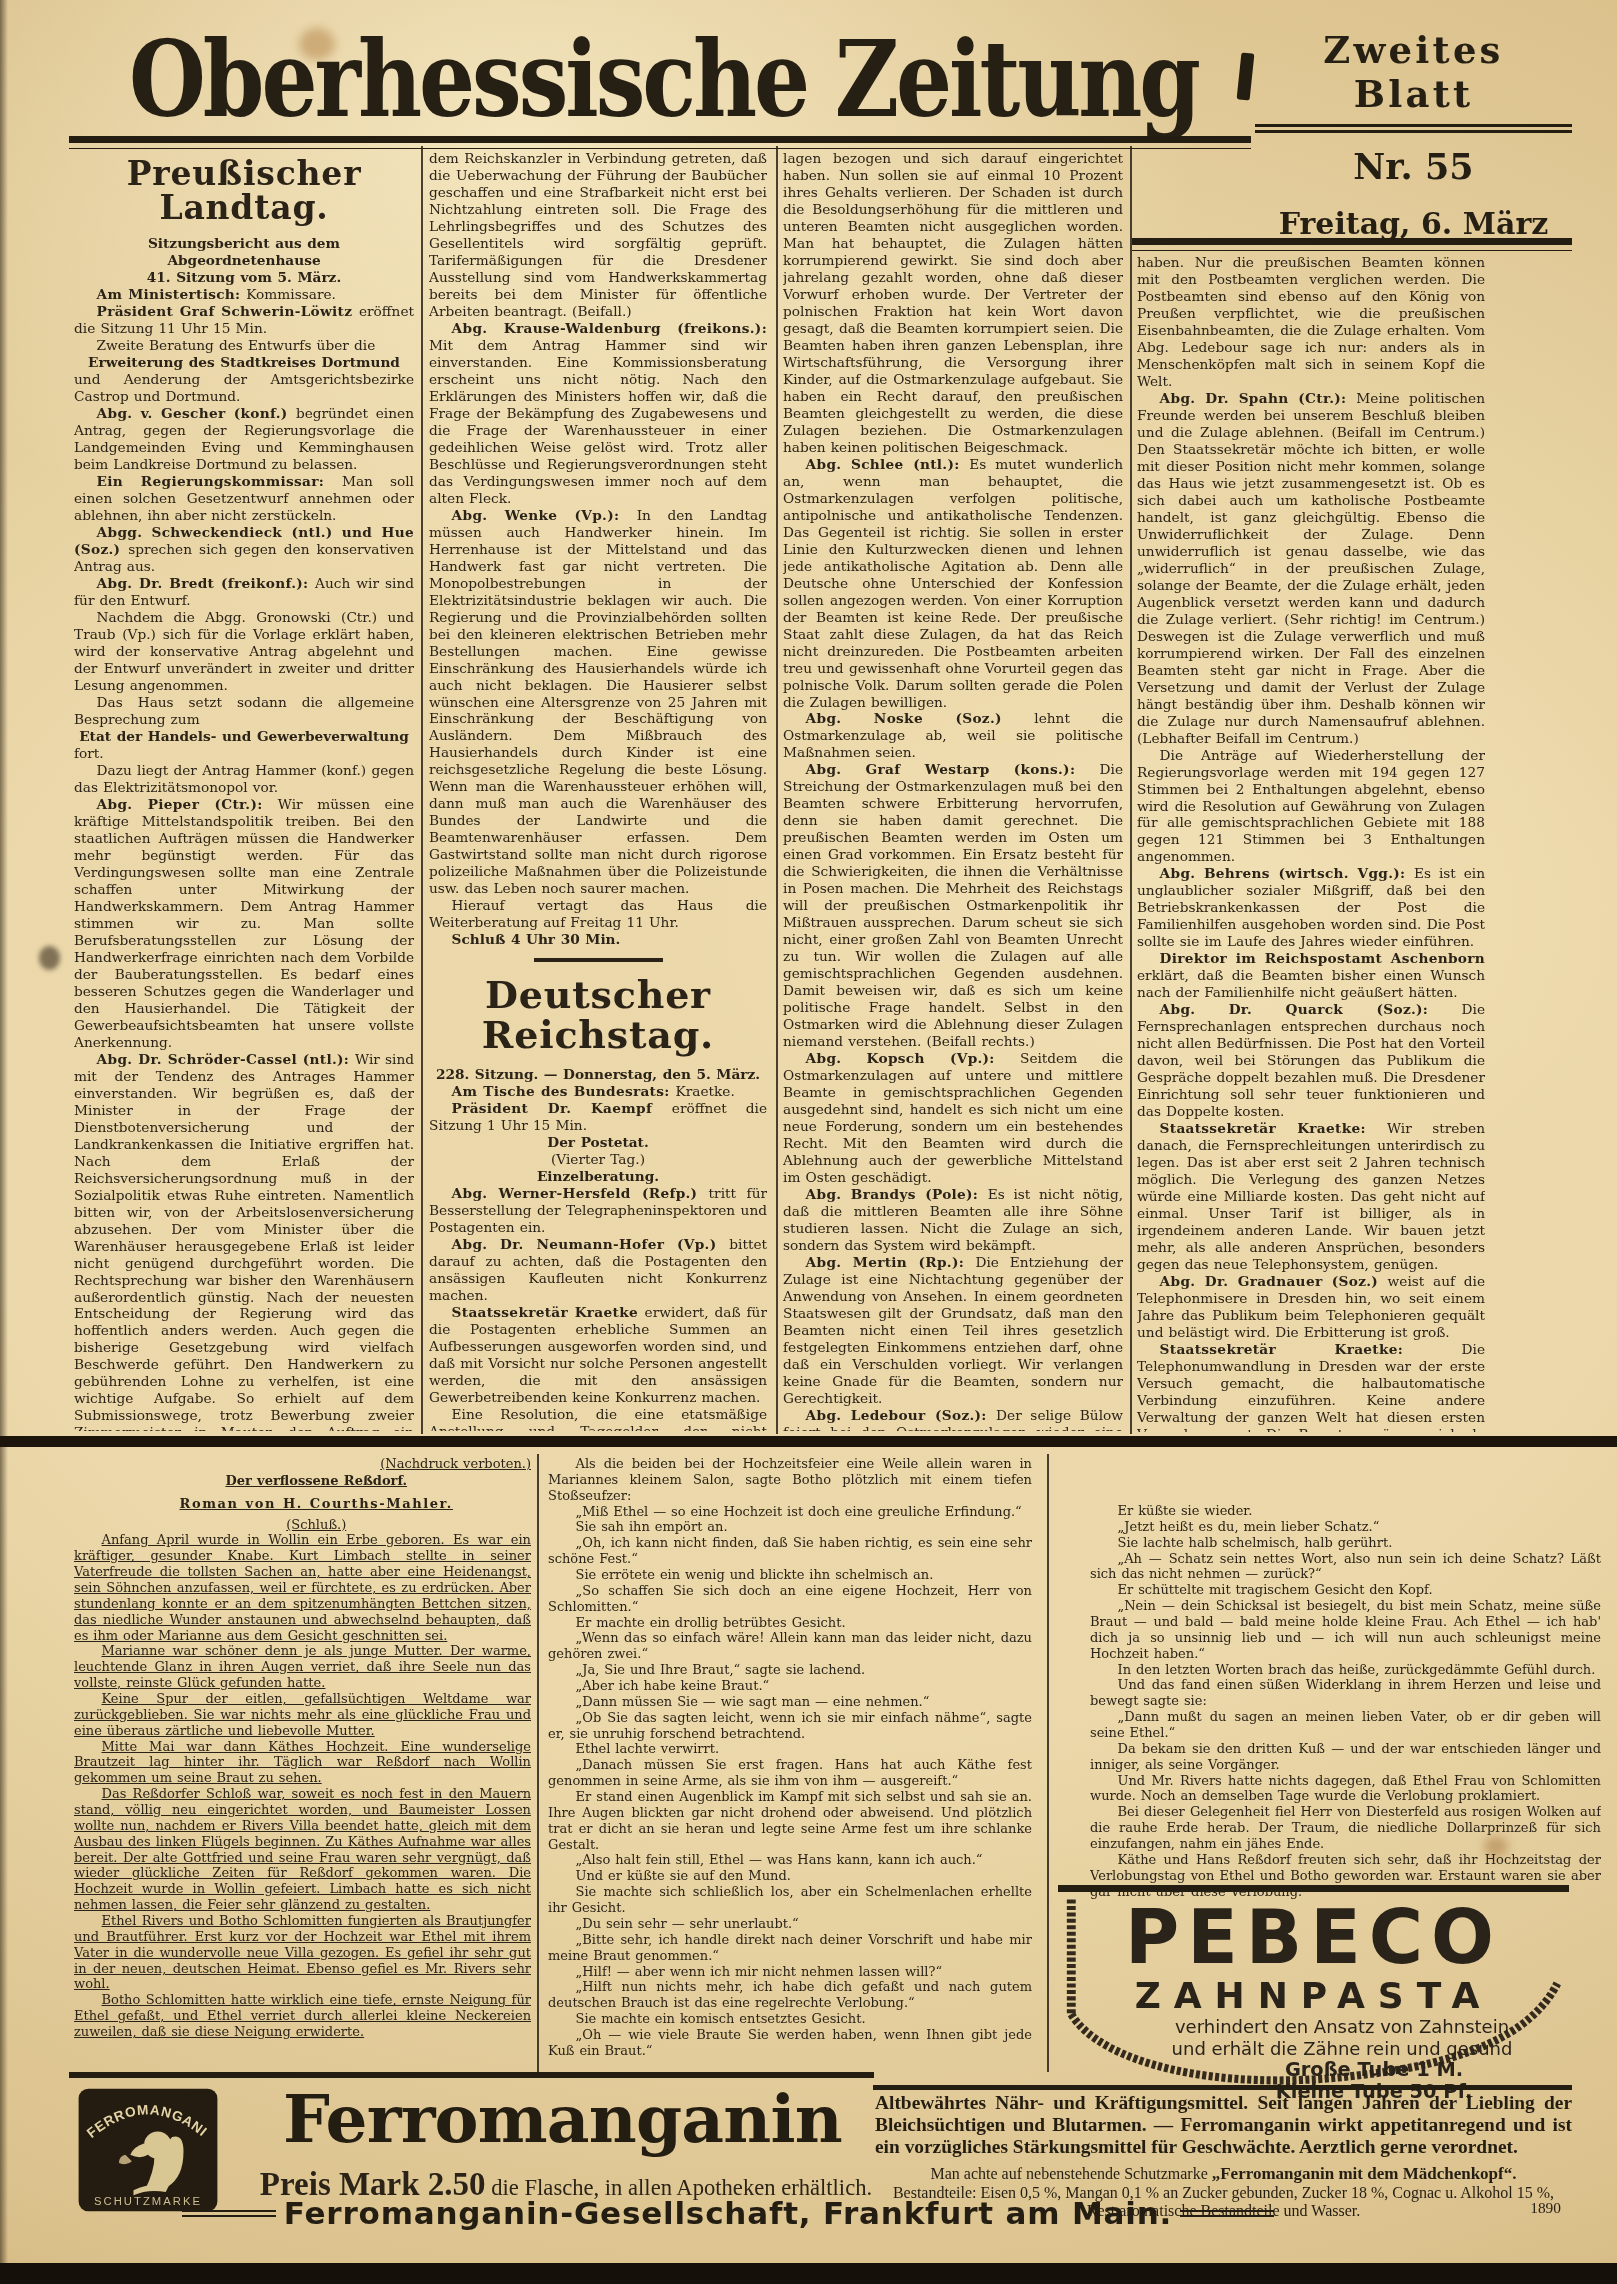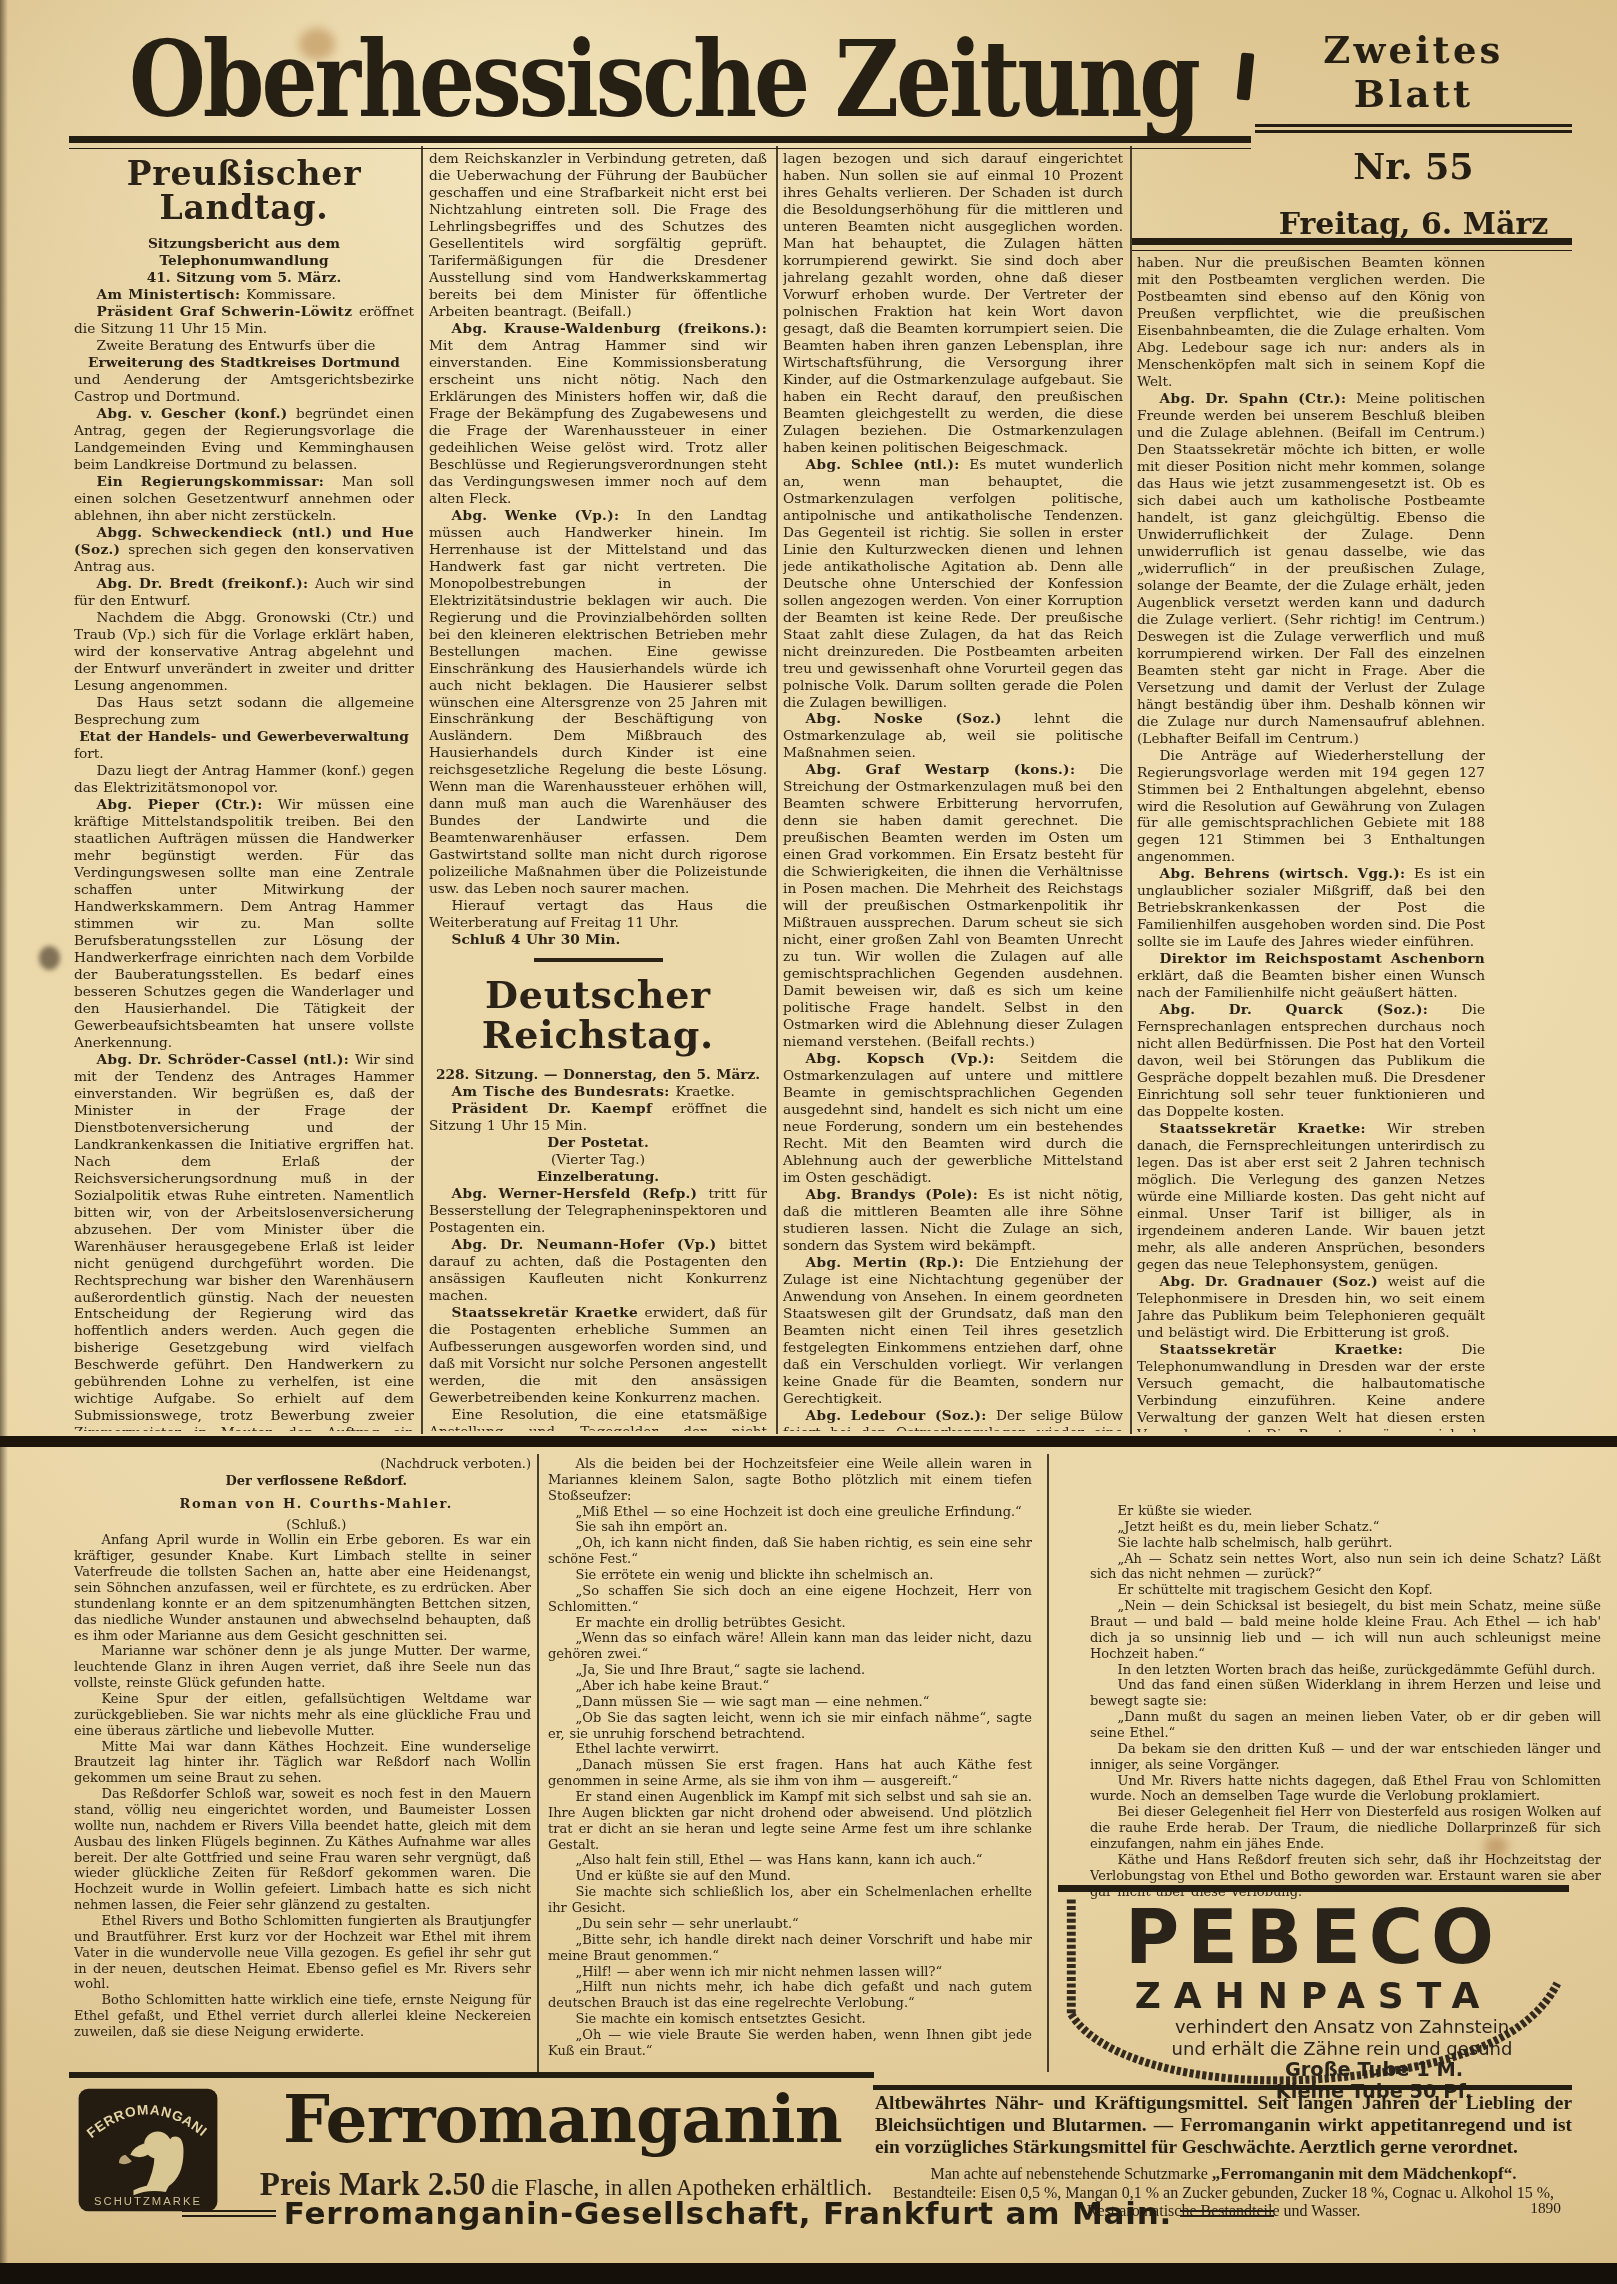--- a/index.html
+++ b/index.html
@@ -62,21 +62,21 @@
     letter-spacing:0.8px;margin:13px 0 11.3px;}
   .para.hnovel{font-size:28px;line-height:1.1;text-align:center;text-indent:0;font-weight:700;margin:1.6px 0 6.5px;}
   .para.byline{font-size:17px;text-align:center;text-indent:0;font-weight:700;letter-spacing:1.6px;margin-bottom:4.9px;}
   b.lead{font-weight:700;letter-spacing:0.3px;}
   .hr-short{width:129px;height:4px;background:#2b2317;margin:9.7px auto 8px;}
 
   
   .sep-band{position:absolute;left:0;top:1436px;width:1618px;height:10.5px;background:#1d150c;}
   .fcol{position:absolute;top:1456px;overflow:hidden;}
   .fcol .para{font-size:13px;line-height:1.22;text-indent:27.5px;}
-  .fcolA{left:74px;width:457px;height:616px;}
+  .fcolA{left:74px;width:457px;height:616px;text-decoration:underline;}
   .fcolB{left:548px;width:484px;height:616px;}
   .fcolC{left:1090px;width:511px;height:429px;margin-top:47px;}
   .fv1{left:537px;top:1454px;height:618px;}
   .fv2{left:1047px;top:1454px;height:618px;}
 
   
   .pebeco{position:absolute;left:1058px;top:1893px;width:511px;height:197px;color:#2a231a;}
   .pebeco-rule{position:absolute;left:0;top:-8px;width:100%;height:6.5px;background:#241d12;}
   .pebeco-swoosh{position:absolute;left:0;top:0;width:511px;height:197px;}
   .pebeco-brand{position:relative;font-family:"DejaVu Sans", sans-serif;font-weight:700;
@@ -125,21 +125,21 @@
   <div class="masthead-right">
     <div class="m-edition">Zweites Blatt</div>
     <div class="m-issue">Nr. 55</div>
     <div class="m-date">Freitag, 6. März</div>
   </div>
   <div class="rule ruleA"></div>
   <div class="rule ruleB"></div>
 
   <section class="mcol col1">
       <p class="para hsec">Preußischer Landtag.</p>
-      <p class="para c">Sitzungsbericht aus dem Telephonumwandlung</p>
+      <p class="para c">Sitzungsbericht aus dem Abgeordnetenhause</p>
       <p class="para c">41. Sitzung vom 5. März.</p>
       <p class="para"><b class="lead">Am Ministertisch: </b>Kommissare.</p>
       <p class="para"><b class="lead">Präsident Graf Schwerin-Löwitz </b>eröffnet die Sitzung 11 Uhr 15 Min.</p>
       <p class="para">Zweite Beratung des Entwurfs über die</p>
       <p class="para c">Erweiterung des Stadtkreises Dortmund</p>
       <p class="para ni">und Aenderung der Amtsgerichtsbezirke Castrop und Dortmund.</p>
       <p class="para"><b class="lead">Abg. v. Gescher (konf.) </b>begründet einen Antrag, gegen der Regierungsvorlage die Landgemeinden Eving und Kemminghausen beim Landkreise Dortmund zu belassen.</p>
       <p class="para"><b class="lead">Ein Regierungskommissar: </b>Man soll einen solchen Gesetzentwurf annehmen oder ablehnen, ihn aber nicht zerstückeln.</p>
       <p class="para"><b class="lead">Abgg. Schweckendieck (ntl.) und Hue (Soz.) </b>sprechen sich gegen den konservativen Antrag aus.</p>
       <p class="para"><b class="lead">Abg. Dr. Bredt (freikonf.): </b>Auch wir sind für den Entwurf.</p>

